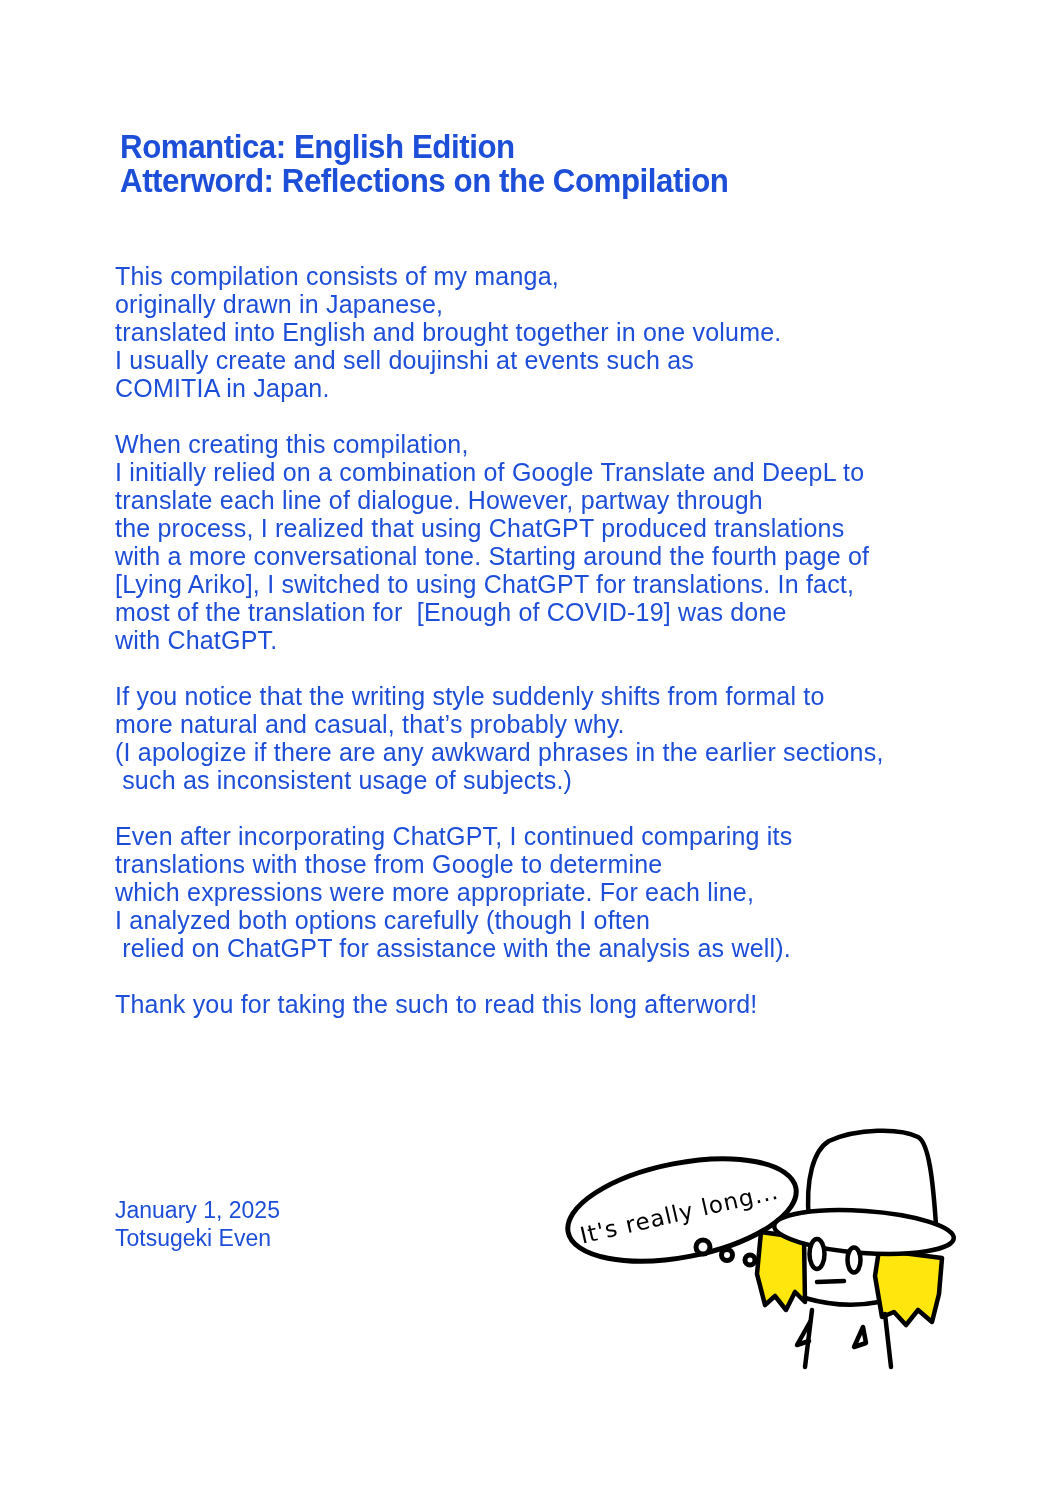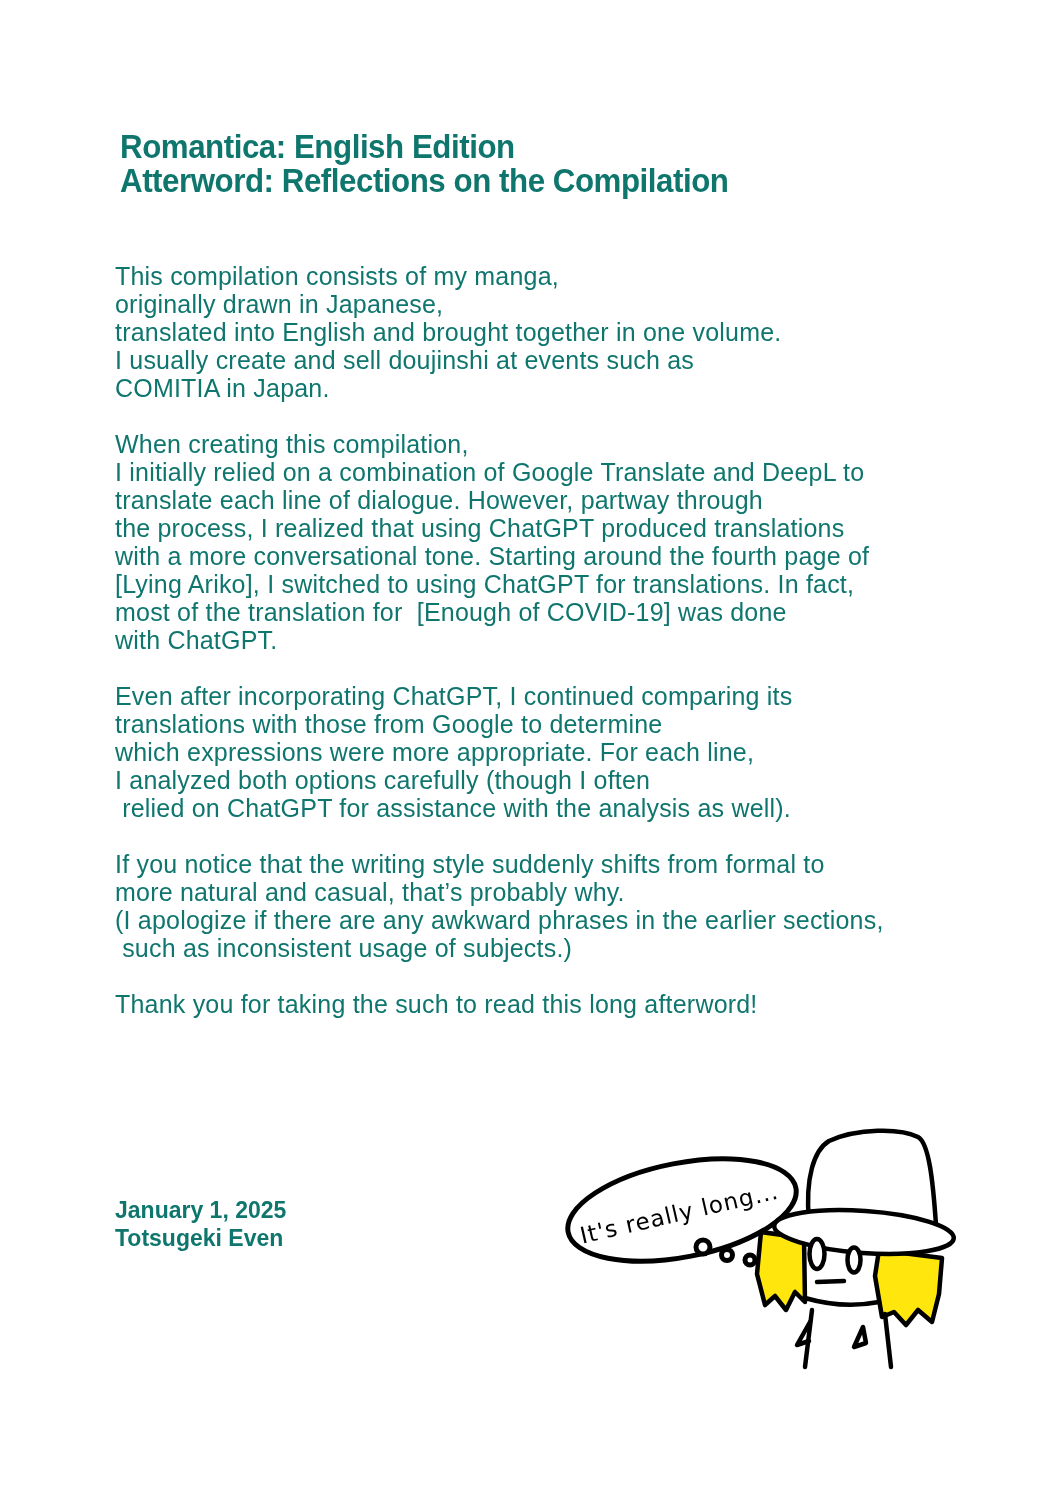--- a/index.html
+++ b/index.html
@@ -1,21 +1,21 @@
 <!DOCTYPE html>
 <html><head>
 <meta charset="utf-8">
 <style>
   html,body{margin:0;padding:0;background:#ffffff;}
   .page{
     position:relative;
     width:1061px;height:1488px;
     background:#ffffff;
     overflow:hidden;
-    color:#0f766e;
+    color:#1d4ed8;
     font-family:"Liberation Sans",sans-serif;
   }
   .title{
     position:absolute;
     left:120px;top:129px;
     margin:0;
     font-size:34px;
     line-height:34px;
     font-weight:900;
     letter-spacing:-0.5px;
@@ -37,21 +37,20 @@
     letter-spacing:0.2px;
   }
   .signature{
     position:absolute;
     left:115px;top:1196px;
   }
   .signature p{
     margin:0;
     font-size:23px;
     line-height:28px;
-    font-weight:bold;
   }
   .mascot{
     position:absolute;
     left:558px;top:1126px;
     width:424px;height:306px;
   }
   .bubble-text{
     font-family:"DejaVu Sans",sans-serif;
     font-size:23px;
     letter-spacing:1px;
@@ -72,29 +71,29 @@
 I usually create and sell doujinshi at events such as
 COMITIA in Japan.</p>
     <p>When creating this compilation,
 I initially relied on a combination of Google Translate and DeepL to
 translate each line of dialogue. However, partway through
 the process, I realized that using ChatGPT produced translations
 with a more conversational tone. Starting around the fourth page of
 [Lying Ariko], I switched to using ChatGPT for translations. In fact,
 most of the translation for  [Enough of COVID-19] was done
 with ChatGPT.</p>
+    <p>If you notice that the writing style suddenly shifts from formal to
+more natural and casual, that’s probably why.
+(I apologize if there are any awkward phrases in the earlier sections,
+ such as inconsistent usage of subjects.)</p>
     <p>Even after incorporating ChatGPT, I continued comparing its
 translations with those from Google to determine
 which expressions were more appropriate. For each line,
 I analyzed both options carefully (though I often
  relied on ChatGPT for assistance with the analysis as well).</p>
-    <p>If you notice that the writing style suddenly shifts from formal to
-more natural and casual, that’s probably why.
-(I apologize if there are any awkward phrases in the earlier sections,
- such as inconsistent usage of subjects.)</p>
     <p>Thank you for taking the such to read this long afterword!</p>
   </div>
 
   <div class="signature">
     <p>January 1, 2025</p>
     <p>Totsugeki Even</p>
   </div>
 
   <svg class="mascot" viewBox="0 0 424 306" xmlns="http://www.w3.org/2000/svg">
 

